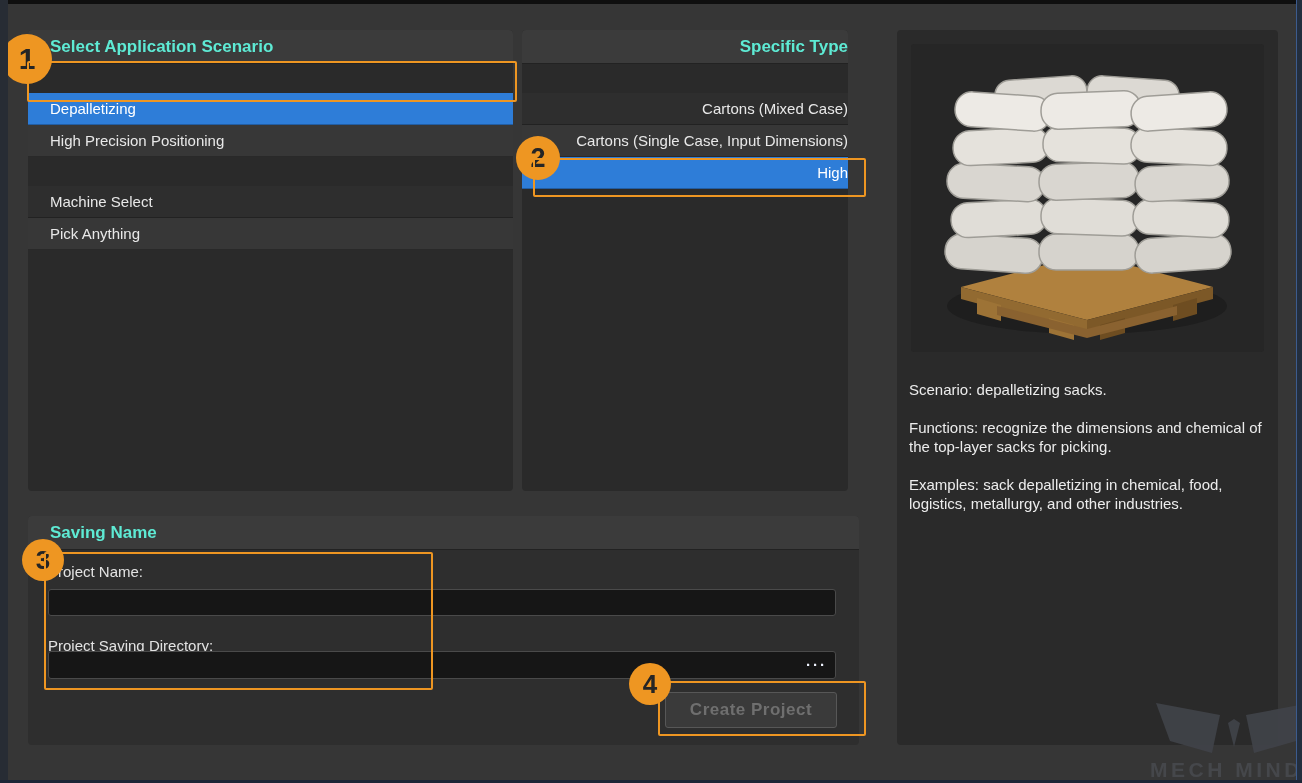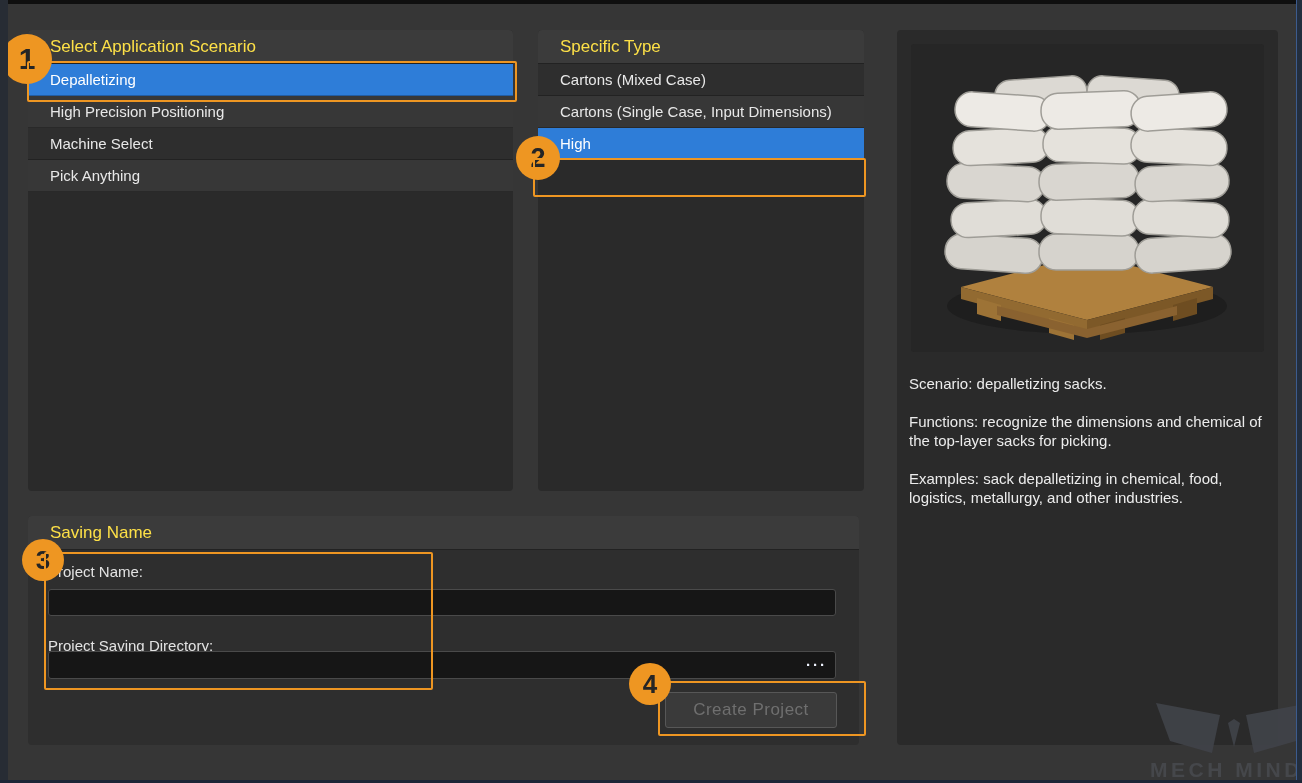--- a/index.html
+++ b/index.html
@@ -15,37 +15,37 @@
   
   .edge{position:absolute;z-index:60;}
   #edge-top{left:0;top:0;width:1302px;height:4px;background:#0f0f0f;}
   #edge-left{left:0;top:0;width:8px;height:783px;background:#272c34;}
   #edge-right{right:0;top:0;width:5px;height:783px;background:#232e3e;border-left:1px solid #3c5b8e;}
   #edge-bottom{left:0;bottom:0;width:1302px;height:3px;background:#1c2637;z-index:61;}
 
   
   .panel{position:absolute;background:#2a2a2a;border-radius:4px;overflow:hidden;}
   #scenario-panel{left:28px;top:30px;width:485px;height:461px;}
-  #type-panel{left:538px;top:30px;width:326px;height:461px;}
+  #type-panel{left:522px;top:30px;width:326px;height:461px;text-align:right;}
   #preview-panel{left:897px;top:30px;width:381px;height:715px;}
   #saving-panel{left:28px;top:516px;width:831px;height:229px;background:#2e2e2e;}
 
   .panel-header{
     height:33px;line-height:33px;background:#3b3b3b;
-    font-size:17px;font-weight:normal;color:#fde047;
+    font-size:17px;font-weight:bold;color:#5eead4;
     padding-left:22px;border-bottom:1px solid #222;
   }
 
   .list-row{
     height:31px;line-height:31px;padding-left:22px;
     font-size:15px;color:#e8e8e8;white-space:nowrap;overflow:hidden;
     border-bottom:1px solid rgba(0,0,0,0.25);
     cursor:default;
   }
-  .row-odd{background:#2e2e2e;}
+  .row-odd{background:#2e2e2e;margin-top:29px;}
   .row-even{background:#373737;}
   .selected{background:#2e7dd8 !important;color:#ffffff;}
 
   
   .field-label{position:absolute;left:20px;font-size:15px;color:#e3e3e3;}
   #label-name{top:47px;}
   #label-dir{top:121px;}
   .text-input{
     background:#161616;border:1px solid #4a4a4a;border-radius:3px;
     color:#e8e8e8;font-size:14px;box-sizing:border-box;
@@ -58,32 +58,33 @@
     position:absolute;right:4px;top:2px;height:24px;width:32px;
     background:transparent;border:none;color:#f0f4ff;
     font-size:15px;font-weight:bold;letter-spacing:2px;line-height:20px;
     cursor:pointer;
   }
   #create-btn{
     position:absolute;left:637px;top:176px;width:172px;height:36px;
     background:#3a3a3a;border:1px solid #575757;border-radius:3px;
     color:#6f6f6f;font-size:17px;letter-spacing:0.5px;
     font-family:"Liberation Sans", sans-serif;
+    font-weight:bold;
   }
 
   
   #preview-image{
     position:absolute;left:14px;top:14px;width:353px;height:308px;
     background:#262626;border-radius:3px;
   }
   #preview-text{
     position:absolute;left:12px;top:340px;width:360px;
     font-size:15px;line-height:19px;color:#ececec;
   }
-  #preview-text p{margin:4px 0 19px 0;}
+  #preview-text p{margin:10px 0 19px 0;}
 
   
   .annotation{position:absolute;z-index:40;pointer-events:none;}
   .step-badge{
     background:#ee9622;border-radius:50%;color:#252525;
     font-weight:bold;text-align:center;
   }
   #badge-1{left:2px;top:34px;width:50px;height:50px;line-height:50px;font-size:30px;}
   #badge-2{left:516px;top:136px;width:44px;height:44px;line-height:44px;font-size:27px;}
   #badge-3{left:22px;top:539px;width:42px;height:42px;line-height:42px;font-size:26px;}

